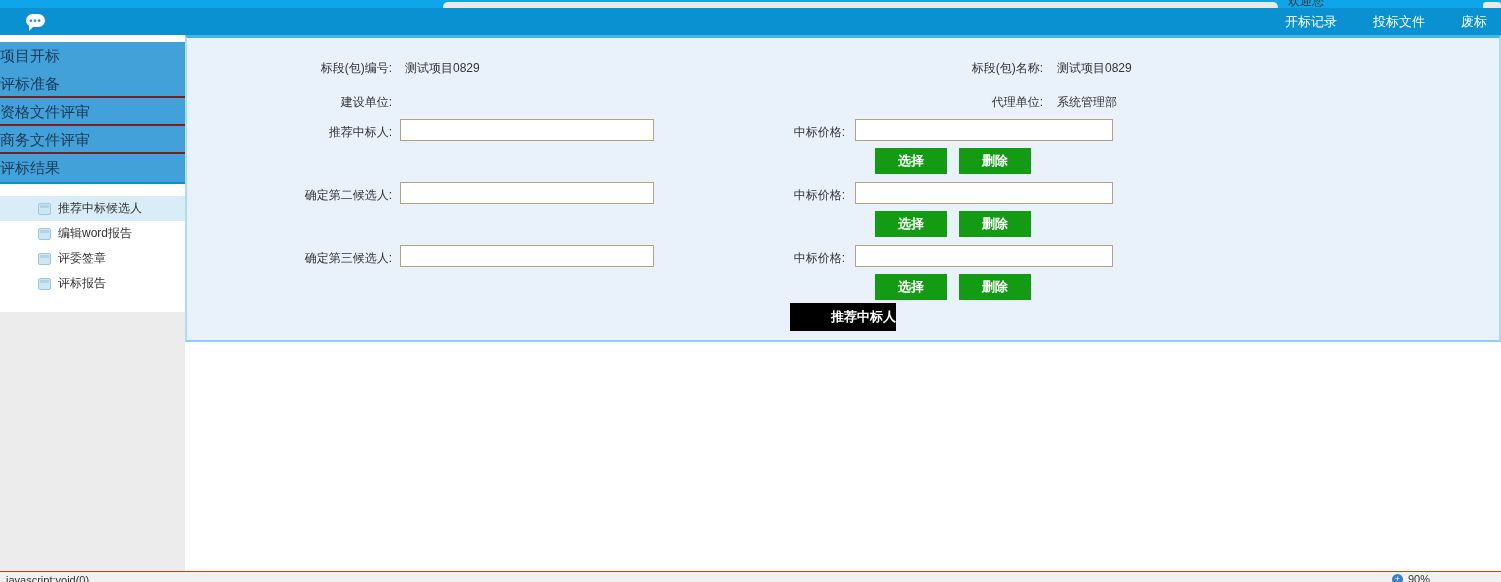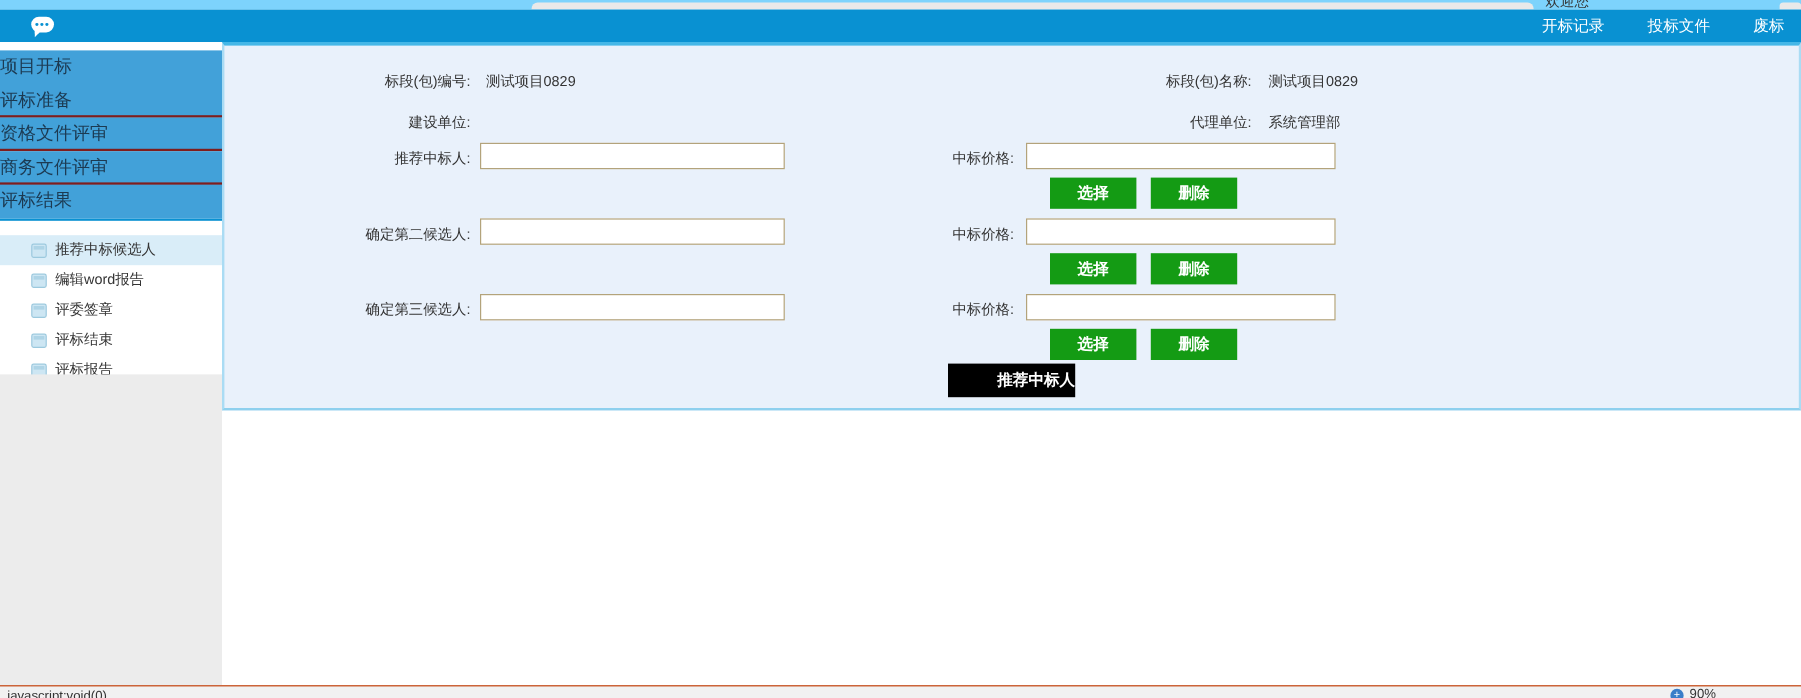--- a/index.html
+++ b/index.html
@@ -1,21 +1,21 @@
 <!DOCTYPE html>
 <html><head>
 <meta charset="utf-8">
 <style>
   * { margin:0; padding:0; box-sizing:border-box; }
   html,body { width:1501px; height:582px; overflow:hidden; background:#fff;
               font-family:"Liberation Sans","DejaVu Sans",sans-serif; }
   #stage { position:relative; width:1501px; height:582px; background:#fff; }
 
   
-  .browser-strip { position:absolute; left:0; top:0; width:1501px; height:8px; background:#7dd3fc; overflow:hidden; }
+  .browser-strip { position:absolute; left:0; top:0; width:1501px; height:8px; background:#0ea5e9; overflow:hidden; }
   .addr-remnant  { position:absolute; left:443px; top:2px; width:835px; height:10px; background:#e9e9e9; border-radius:6px; }
   .addr-remnant2 { position:absolute; left:1483px; top:2px; width:18px; height:10px; background:#e9e9e9; border-radius:3px; }
   .welcome-cut   { position:absolute; left:1288px; top:-7px; font-size:12px; color:#333; white-space:nowrap; }
 
   
   .topbar { position:absolute; left:0; top:8px; width:1501px; height:27px; background:#0991d2; }
   .bubble-icon { position:absolute; left:26px; top:6px; width:19px; height:13px; background:#fff;
                  border-radius:7px; text-align:center; line-height:11px; }
   .bubble-icon::after { content:""; position:absolute; left:3px; bottom:-4px;
                  border:3px solid transparent; border-top-color:#fff; border-left-color:#fff; }
@@ -23,21 +23,21 @@
   .topbar-links { position:absolute; right:14px; top:0; height:27px; display:flex; align-items:center; gap:36px; }
   .topbar-link { color:#fff; font-size:13px; cursor:pointer; white-space:nowrap; }
 
   
   .sidebar { position:absolute; left:0; top:35px; width:185px; height:536px; background:#fff; }
   .side-sections { position:absolute; left:0; top:7px; width:185px; border-bottom:2px solid #0991d2; }
   .side-section { height:28px; line-height:28px; background:#42a1d9; color:#1c3a52;
                   font-size:15px; cursor:pointer; }
   .side-section.sep { border-bottom:2px solid #7f1d1d; }
   .side-menu { position:absolute; left:0; top:155px; width:185px; padding-top:6px; background:#fff; }
-  .side-item { height:25px; display:flex; align-items:center; padding-left:26px; font-size:12px;
+  .side-item { height:25px; display:flex; align-items:center; padding-left:38px; font-size:12px;
                color:#333; cursor:pointer;text-align:center; }
   .side-item.selected { background:#d9edf8; }
   .clip-icon { width:13px; height:12px; background:#cde6f3; border:1px solid #9cc9de; border-radius:2px;
                margin-right:7px; position:relative; flex:0 0 13px; }
   .clip-icon::before { content:""; position:absolute; left:1px; right:1px; top:1px; height:3px; background:#aed4e6; }
   .side-filler { position:absolute; left:0; top:277px; width:185px; height:259px; background:#ececec; }
 
   
   .panel { position:absolute; left:185px; top:35px; width:1316px; height:307px; background:#e9f1fb;
            border-top:3px solid #45b7e7; border-left:2px solid #aadcf4;
@@ -104,24 +104,20 @@
       <div class="side-item">
         <span class="clip-icon"></span>
         <span>编辑word报告</span>
       </div>
       <div class="side-item">
         <span class="clip-icon"></span>
         <span>评委签章</span>
       </div>
       <div class="side-item">
         <span class="clip-icon"></span>
-        <span>评标结束</span>
-      </div>
-      <div class="side-item">
-        <span class="clip-icon"></span>
         <span>评标报告</span>
       </div>
     </div>
     <div class="side-filler"></div>
   </div>
 
   <div class="panel">
     <div class="panel-inner">
 
       <span class="flabel lbl-l" style="top:22px">标段(包)编号:</span>

